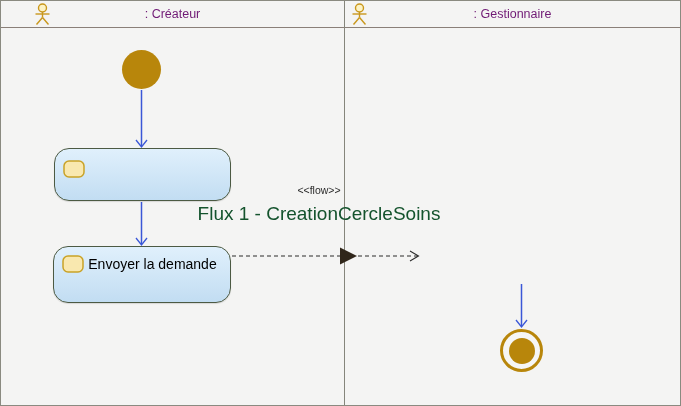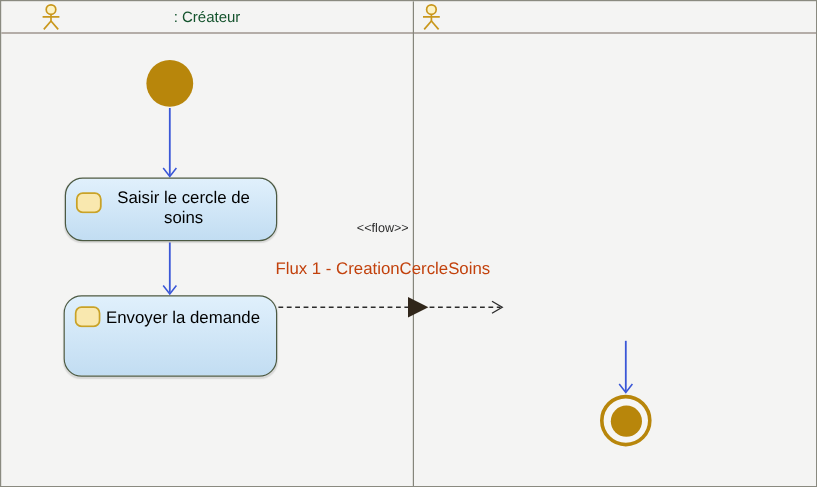--- a/index.html
+++ b/index.html
@@ -10,21 +10,21 @@
     background:#f4f4f3;
     font-family:"Liberation Sans","DejaVu Sans",sans-serif;
     overflow:hidden;
   }
   
   .lane-boundary{position:absolute;left:343px;top:0;width:1px;height:404px;background:#85857b;}
   .header-line{position:absolute;left:0;top:26px;width:679px;height:1px;background:#8a7f78;}
   .lane-header{position:absolute;top:0;height:26px;display:flex;align-items:center;justify-content:center;}
   .lane-header.left{left:0;width:343px;}
   .lane-header.right{left:344px;width:335px;}
-  .lane-title{color:#14532d;font-size:12.5px;}
+  .lane-title{color:#701a75;font-size:12.5px;}
   .actor{position:absolute;top:2px;}
   .actor.a1{left:32px;}
   .actor.a2{left:349px;}
   
   .initial-node{
     position:absolute;left:121px;top:49px;width:39px;height:39px;
     border-radius:50%;background:#b8860b;
   }
   .final-node{
     position:absolute;left:499px;top:328px;width:43px;height:43px;
@@ -39,41 +39,44 @@
     box-shadow:0 1px 1px rgba(0,0,0,0.12);
   }
   .activity .marker{position:absolute;left:8px;}
   .activity .act-label{
     display:block;margin-left:27px;margin-right:6px;text-align:center;
     font-size:14px;color:#000;line-height:17px;
   }
   #activity-1{left:53px;top:147px;width:177px;height:53px;}
   #activity-1 .marker{top:11px;}
   #activity-1 .act-label{padding-top:7px;}
-  #activity-2{left:52px;top:245px;width:178px;height:68px;}
+  #activity-2{left:52px;top:245px;width:178px;height:57px;}
   #activity-2 .marker{top:8px;}
   #activity-2 .act-label{padding-top:9px;}
   #activity-3{left:420px;top:227px;width:202px;height:55px;}
   #activity-3 .marker{top:9px;}
   #activity-3 .act-label{padding-top:10px;}
   
   svg.edges{position:absolute;left:0;top:0;width:679px;height:404px;pointer-events:none;}
   
   .flow-label-block{position:absolute;left:318px;top:183px;transform:translateX(-50%);
     text-align:center;white-space:nowrap;}
   .flow-stereotype{font-size:10.5px;color:#2b2b2b;display:block;line-height:12px;}
-  .flow-name{font-size:14px;color:#c2410c;display:block;line-height:17px;margin-top:19px;}
+  .flow-name{font-size:19px;color:#14532d;display:block;line-height:17px;margin-top:9px;}
 </style>
 </head>
 <body>
 
 <div class="canvas">
 
   <div class="lane-header left">
     <span class="lane-title">: Créateur</span>
+  </div>
+  <div class="lane-header right">
+    <span class="lane-title">: Gestionnaire</span>
   </div>
 
   <svg class="actor a1" width="19" height="23" viewBox="0 0 19 23">
     <circle cx="9.5" cy="5" r="4" fill="#fdf3c4" stroke="#c9971c" stroke-width="1.4"></circle>
     <line x1="9.5" y1="9" x2="9.5" y2="14.5" stroke="#c9971c" stroke-width="1.4"></line>
     <line x1="2.5" y1="11" x2="16.5" y2="11" stroke="#c9971c" stroke-width="1.4"></line>
     <line x1="9.5" y1="14.5" x2="3.5" y2="21.5" stroke="#c9971c" stroke-width="1.4"></line>
     <line x1="9.5" y1="14.5" x2="15.5" y2="21.5" stroke="#c9971c" stroke-width="1.4"></line>
   </svg>
   <svg class="actor a2" width="19" height="23" viewBox="0 0 19 23">
@@ -110,21 +113,20 @@
       <polyline points="409,250 417.5,255 409,260" fill="none" stroke="#2b2b2b" stroke-width="1.1"></polyline>
     </g>
   </svg>
 
   <div class="initial-node"></div>
 
   <div class="activity" id="activity-1">
     <svg class="marker" width="22" height="18" viewBox="0 0 22 18">
       <rect x="1" y="1" width="20" height="16" rx="5" fill="#f9e8af" stroke="#c9a227" stroke-width="1.5"></rect>
     </svg>
-    <span class="act-label">Saisir le cercle de soins</span>
   </div>
 
   <div class="activity" id="activity-2">
     <svg class="marker" width="22" height="18" viewBox="0 0 22 18">
       <rect x="1" y="1" width="20" height="16" rx="5" fill="#f9e8af" stroke="#c9a227" stroke-width="1.5"></rect>
     </svg>
     <span class="act-label">Envoyer la demande</span>
   </div>
 
 

